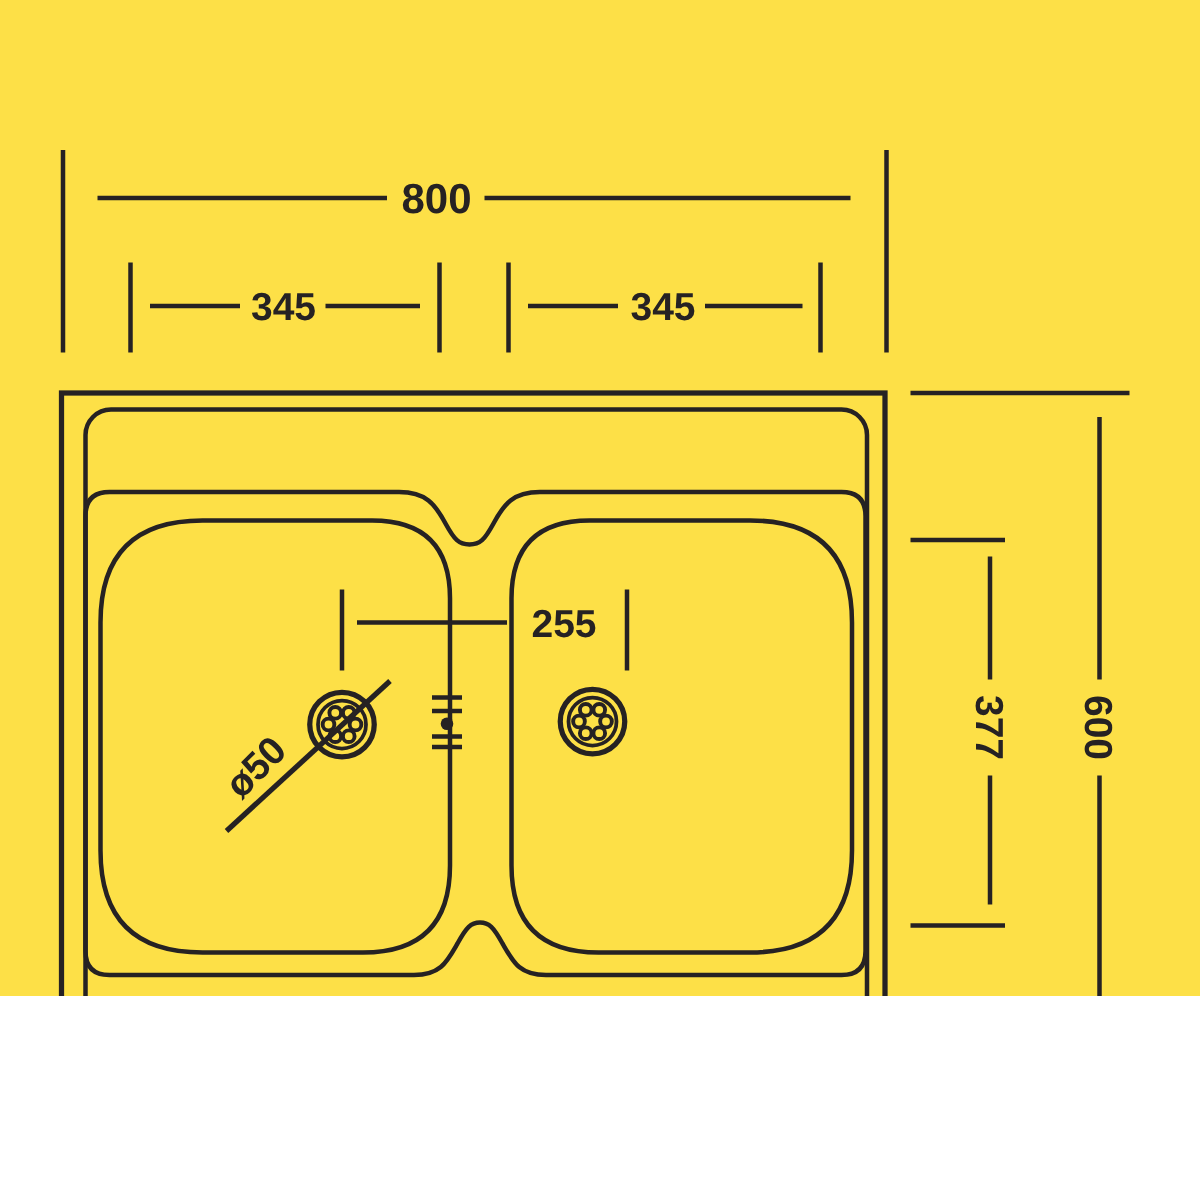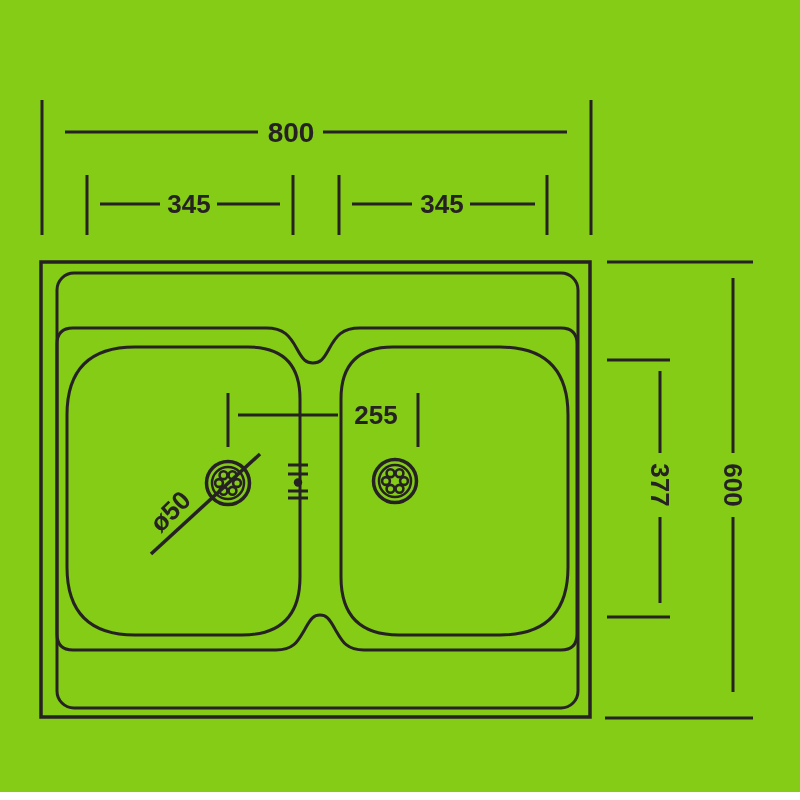--- a/index.html
+++ b/index.html
@@ -3,22 +3,22 @@
 <meta charset="utf-8">
 <style>
   html, body {
     margin: 0;
     padding: 0;
     background: #ffffff;
   }
   .canvas {
     position: relative;
     width: 800px;
-    height: 792px;
-    background: #84cc16;
+    height: 664px;
+    background: #fde047;
     overflow: hidden;
   }
   svg {
     display: block;
   }
   .ln {
     fill: none;
     stroke: #262223;
     stroke-width: 3;
     stroke-linecap: butt;

